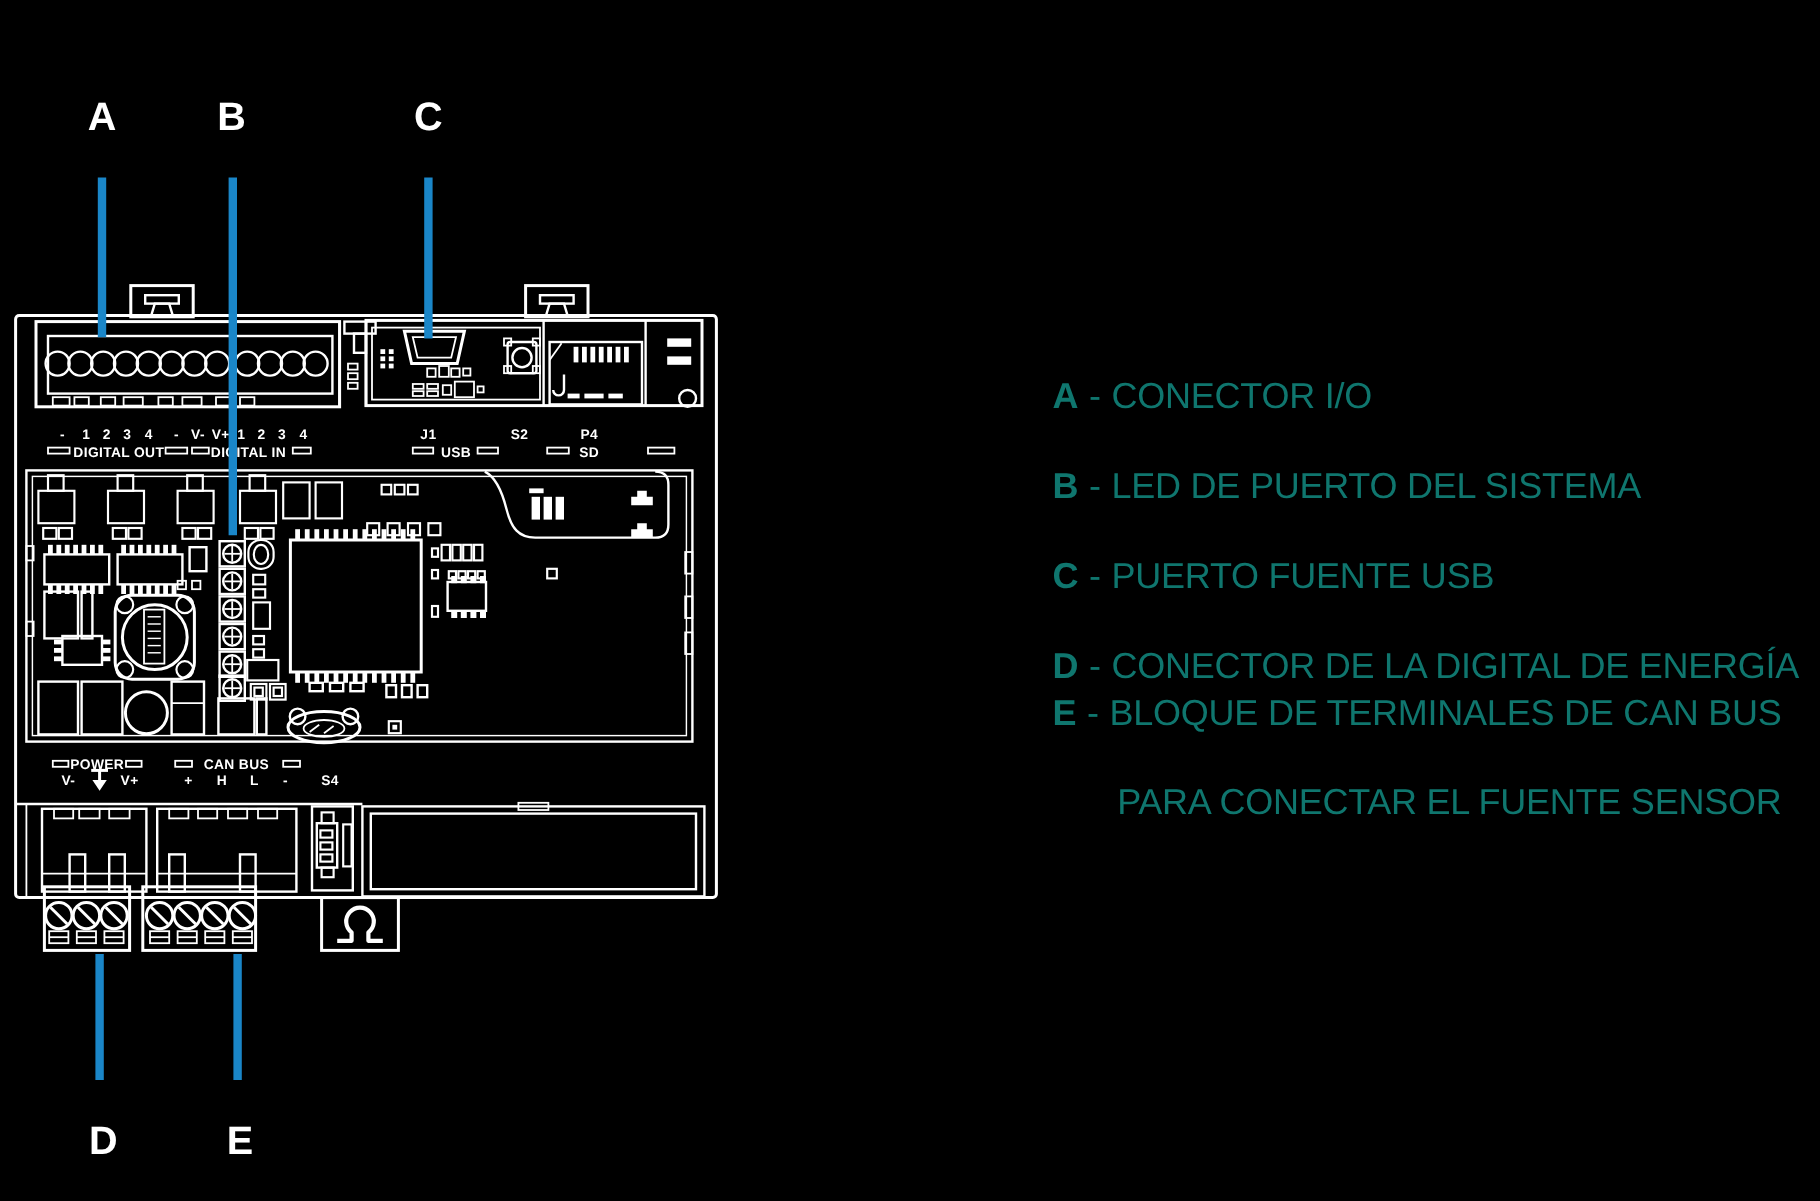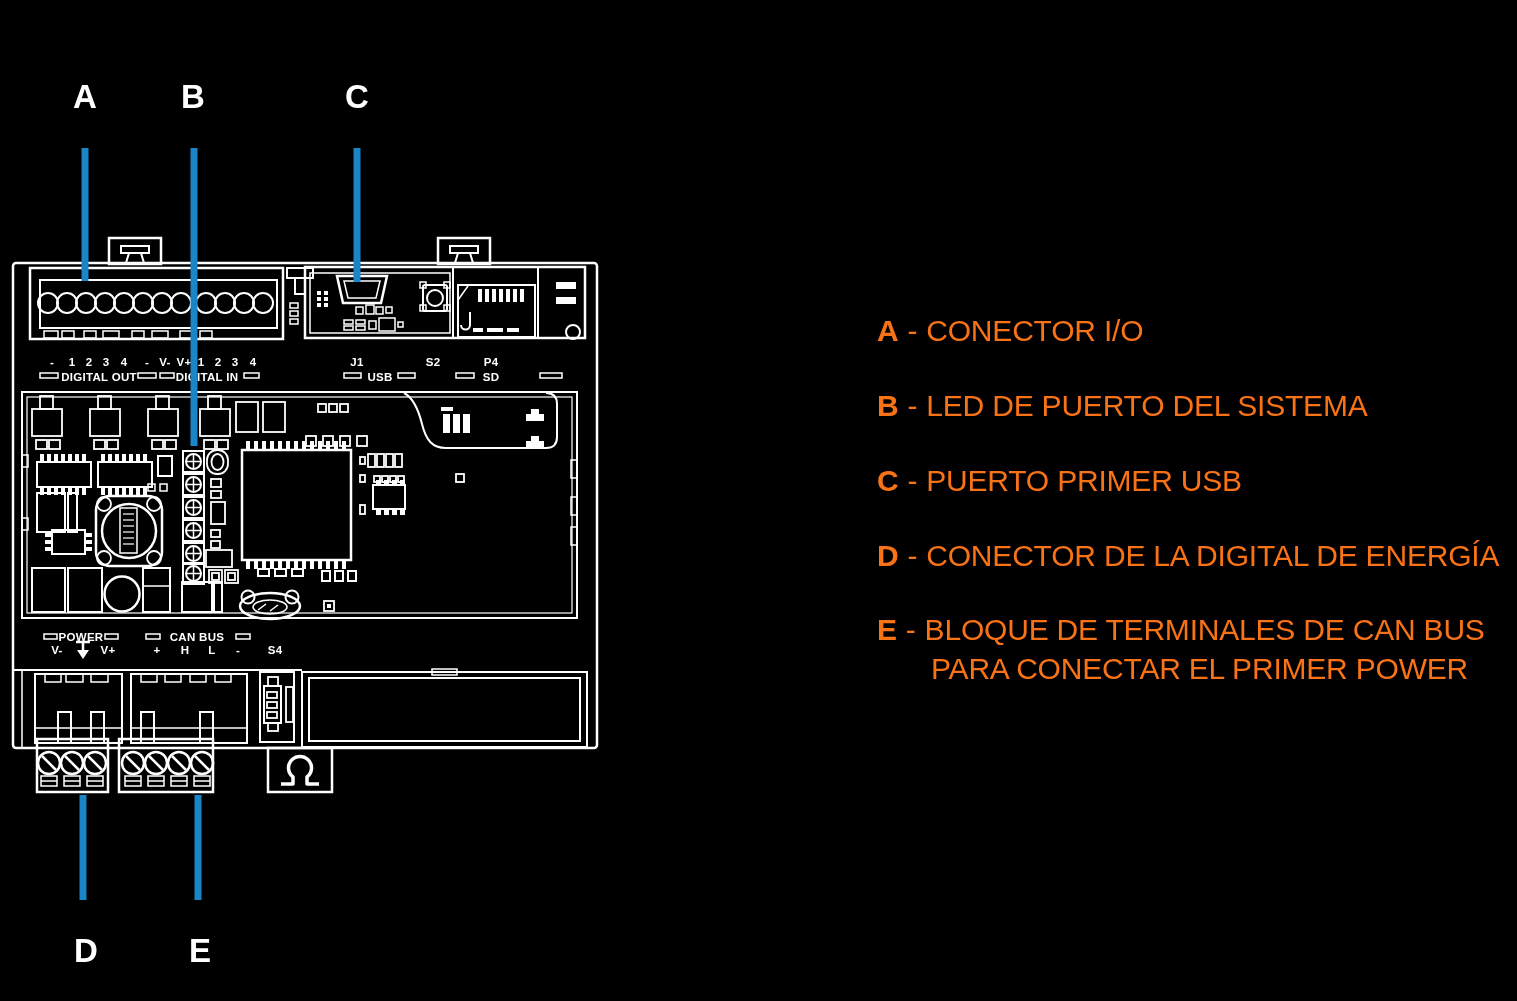--- a/index.html
+++ b/index.html
@@ -1,20 +1,20 @@
 <!DOCTYPE html>
 <html><head>
 <meta charset="utf-8">
 <style>
   html,body{margin:0;padding:0;background:#000;width:1517px;height:1001px;overflow:hidden}
   .stage{position:relative;width:1517px;height:1001px;background:#000;font-family:"Liberation Sans",sans-serif}
   svg text{font-family:"Liberation Sans",sans-serif}
   .t11{font-size:11.5px;font-weight:700;fill:#fff;letter-spacing:.3px}
   .callout-letter{position:absolute;color:#fff;font:700 33px "Liberation Sans",sans-serif;transform:translateX(-50%)}
-  .legend-row{position:absolute;left:877px;color:#f97316;white-space:nowrap;
+  .legend-row{position:absolute;left:877px;color:#0f766e;white-space:nowrap;
               font:400 30px "Liberation Sans",sans-serif;letter-spacing:-.2px}
   .legend-letter{font-weight:700;display:inline-block;margin-right:9px}
   .legend-sep{display:inline-block;margin-right:9px}
 </style>
 </head>
 <body>
 
 <div class="stage">
 
 <svg width="1517" height="1001" viewBox="0 0 1517 1001">
@@ -565,26 +565,26 @@
 
 
 <div>
   <div class="legend-row" style="top:314px">
     <span class="legend-letter">A</span><span class="legend-sep">-</span><span>CONECTOR I/O</span>
   </div>
   <div class="legend-row" style="top:389px">
     <span class="legend-letter">B</span><span class="legend-sep">-</span><span>LED DE PUERTO DEL SISTEMA</span>
   </div>
   <div class="legend-row" style="top:464px">
-    <span class="legend-letter">C</span><span class="legend-sep">-</span><span>PUERTO PRIMER USB</span>
+    <span class="legend-letter">C</span><span class="legend-sep">-</span><span>PUERTO FUENTE USB</span>
   </div>
   <div class="legend-row" style="top:539px">
     <span class="legend-letter">D</span><span class="legend-sep">-</span><span>CONECTOR DE LA DIGITAL DE ENERGÍA</span>
   </div>
-  <div class="legend-row" style="top:613px">
+  <div class="legend-row" style="top:578px">
     <span class="legend-letter">E</span><span class="legend-sep">-</span><span>BLOQUE DE TERMINALES DE CAN BUS</span>
   </div>
   <div class="legend-row" style="top:652px;left:931px">
-    <span>PARA CONECTAR EL PRIMER POWER</span>
+    <span>PARA CONECTAR EL FUENTE SENSOR</span>
   </div>
 </div>
 
 </div>
 
 </body></html>

